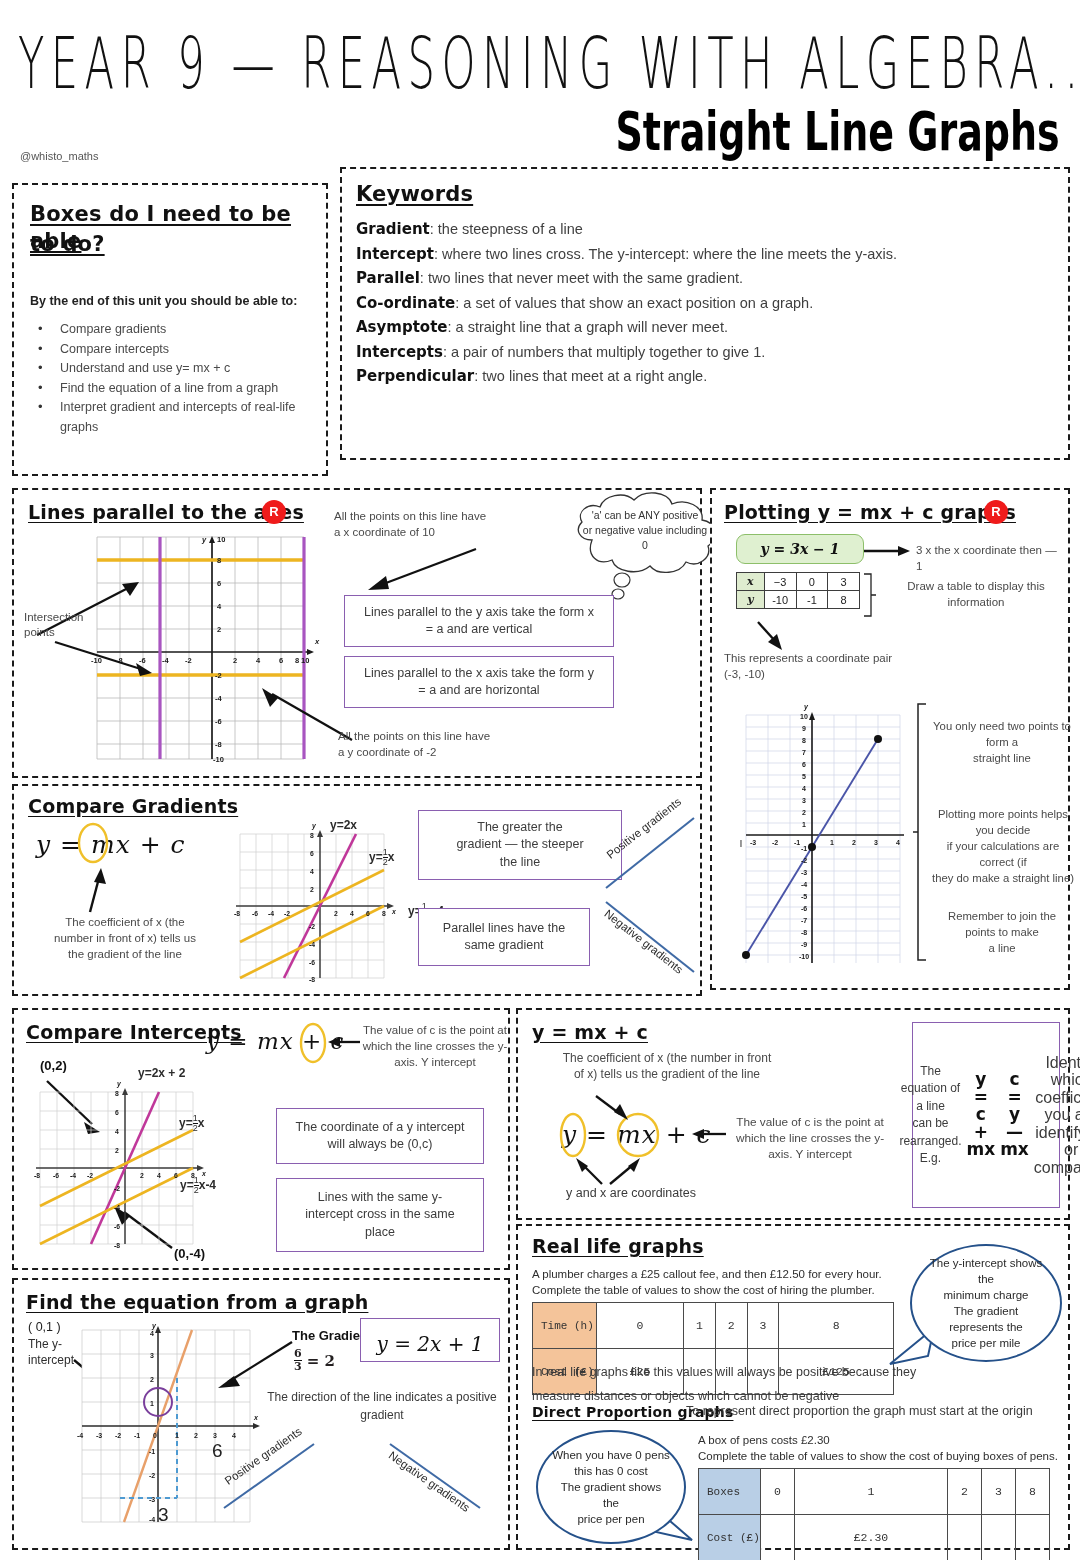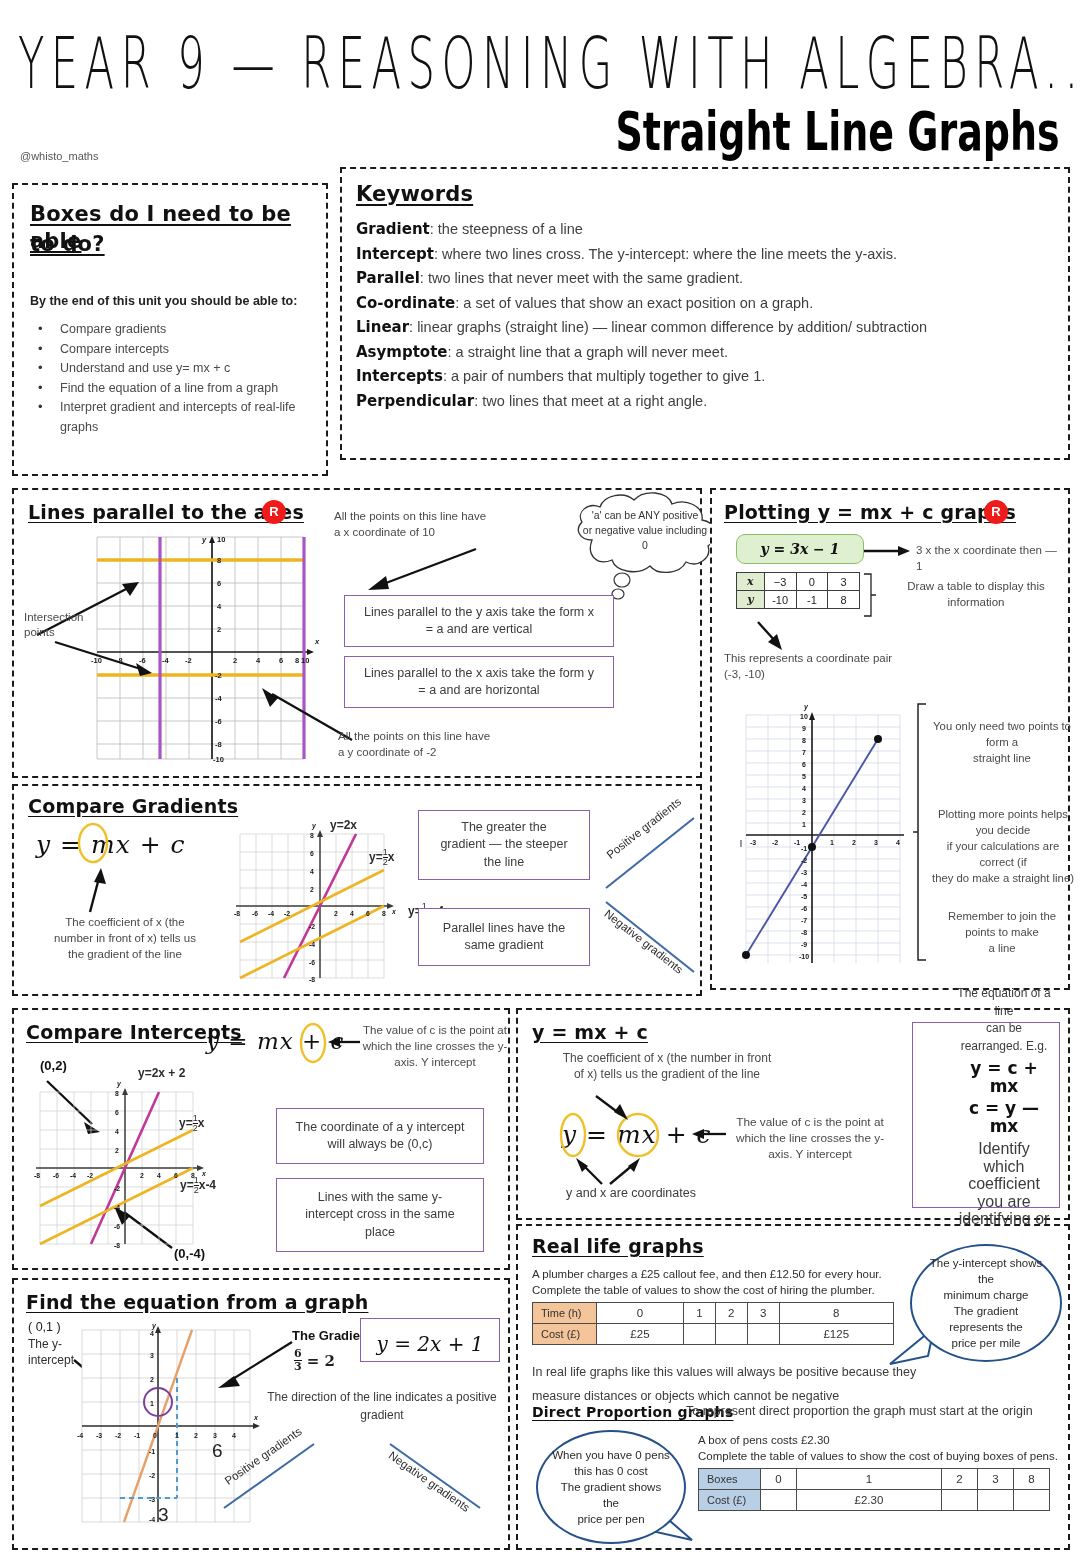--- a/index.html
+++ b/index.html
@@ -114,21 +114,21 @@
   
   table.mini { border-collapse: collapse; font-size: 11px; }
   table.mini td, table.mini th {
     border: 1px solid #3d3d3d; text-align: center; font-weight: normal;
     color: #222; padding: 2px 0;
   }
   table.mini th { background: #dfeccf; font-family: "DejaVu Serif", serif; font-style: italic; font-weight: bold; }
 
   table.rl { border-collapse: collapse; font-size: 11.5px; width: 100%; }
   table.rl td {
-    border: 1px solid #4a4a4a; text-align: center; padding: 4px 0; color: #333;
+    border: 1px solid #4a4a4a; text-align: center; padding: 16px 0; color: #333; font-family: Liberation Mono, monospace;
   }
   table.rl td.hdr { text-align: left; padding-left: 8px; font-size: 11px; }
   .tbl-orange td.hdr { background: #f4c49a; }
   .tbl-blue td.hdr { background: #b9cfe6; }
 
   
   .bubble {
     position: absolute; border: 2px solid #25518a; border-radius: 50%;
     display: flex; align-items: center; justify-content: center;
     text-align: center; font-size: 11.5px; line-height: 16px; color: #2a2a2a;
@@ -171,21 +171,20 @@
     </ul>
   </div>
 
   <div class="box" style="left:340px; top:167px; width:730px; height:293px;">
     <div class="h-title h1t" style="position:absolute;left:14px;top:12px;">Keywords</div>
     <div style="position:absolute;left:14px;top:48px;width:706px;">
       <div class="kw-line"><b>Gradient</b><span>: the steepness of a line</span></div>
       <div class="kw-line"><b>Intercept</b><span>: where two lines cross. The y-intercept: where the line meets the y-axis.</span></div>
       <div class="kw-line"><b>Parallel</b><span>: two lines that never meet with the same gradient.</span></div>
       <div class="kw-line"><b>Co-ordinate</b><span>: a set of values that show an exact position on a graph.</span></div>
-      <div class="kw-line"><b>Linear</b><span>: linear graphs (straight line) — linear common difference by addition/ subtraction</span></div>
       <div class="kw-line"><b>Asymptote</b><span>: a straight line that a graph will never meet.</span></div>
       <div class="kw-line"><b>Intercepts</b><span>: a pair of numbers that multiply together to give  1.</span></div>
       <div class="kw-line"><b>Perpendicular</b><span>: two lines that meet at a right angle.</span></div>
     </div>
   </div>
 
   <div class="box" style="left:12px; top:488px; width:690px; height:290px;">
     <div class="h-title h2t" style="position:absolute;left:14px;top:10px;">Lines parallel to the axes</div>
     <span class="rbadge" style="position:absolute;left:248px;top:10px;">R</span>
 
@@ -428,21 +427,21 @@
       </g>
     </svg>
     <div class="grad-lbl" style="left:316px;top:32px;font-size:12px;font-weight:bold;">y=2x</div>
     <div class="grad-lbl" style="left:355px;top:62px;">
       <span style="font-size:12px;font-weight:bold;">y=</span><span style="display:inline-block;vertical-align:-4px;font-size:9px;line-height:9px;text-align:center;"><span style="display:block;border-bottom:1px solid #111;">1</span><span style="display:block;">2</span></span><span style="font-size:12px;font-weight:bold;">x</span>
     </div>
     <div class="grad-lbl" style="left:394px;top:116px;">
       <span style="font-size:12px;font-weight:bold;">y=</span><span style="display:inline-block;vertical-align:-4px;font-size:9px;line-height:9px;text-align:center;"><span style="display:block;border-bottom:1px solid #111;">1</span><span style="display:block;">2</span></span><span style="font-size:12px;font-weight:bold;">x-4</span>
     </div>
 
-    <div class="pbox" style="left:404px;top:24px;width:172px;height:70px;white-space:pre-line;">The greater the
+    <div class="pbox" style="left:404px;top:24px;width:204px;height:70px;white-space:pre-line;">The greater the
 gradient — the steeper
 the line</div>
     <div class="pbox" style="left:404px;top:122px;width:172px;height:58px;white-space:pre-line;">Parallel lines have the
 same gradient</div>
 
     <svg class="abs" style="left:588px;top:28px;" width="100" height="78">
       <line x1="4" y1="74" x2="92" y2="4" stroke="#3f6aa5" stroke-width="2.1"></line>
     </svg>
     <div style="position:absolute;left:594px;top:64px;font-size:11.5px;color:#2b2b2b;transform:rotate(-38deg);transform-origin:left center;white-space:nowrap;">Positive gradients</div>
     <svg class="abs" style="left:588px;top:112px;" width="100" height="78">
@@ -555,21 +554,21 @@
     <div style="position:absolute;left:48px;top:176px;font-size:12.5px;color:#3a3a3a;">y and x are coordinates</div>
 
     <svg class="abs" style="left:172px;top:116px;" width="38" height="16">
       <line x1="36" y1="8" x2="12" y2="8" stroke="#111" stroke-width="2.3"></line>
       <polygon points="2,8 14,3 14,13" fill="#111"></polygon>
     </svg>
     <div class="note" style="left:206px;top:104px;width:172px;white-space:pre-line;font-size:11.8px;">The value of c is the point at
 which the line crosses the y-
 axis. Y intercept</div>
 
-    <div class="pbox" style="left:394px;top:12px;width:148px;height:186px;flex-direction:column;gap:5px;justify-content:center;padding-left:44px;">
+    <div class="pbox" style="left:394px;top:12px;width:148px;height:186px;flex-direction:row;gap:5px;justify-content:center;padding-left:44px;">
       <div style="white-space:pre-line;font-size:12px;">The equation of a line
 can be rearranged. E.g.</div>
       <div style="font-size:17px;font-weight:bold;color:#111;font-family:'DejaVu Sans',sans-serif;">y = c + mx</div>
       <div style="font-size:17px;font-weight:bold;color:#111;font-family:'DejaVu Sans',sans-serif;">c = y — mx</div>
       <div style="white-space:pre-line;font-size:16px;">Identify which coefficient
 you are identifying or
 comparing</div>
     </div>
   </div>
 

